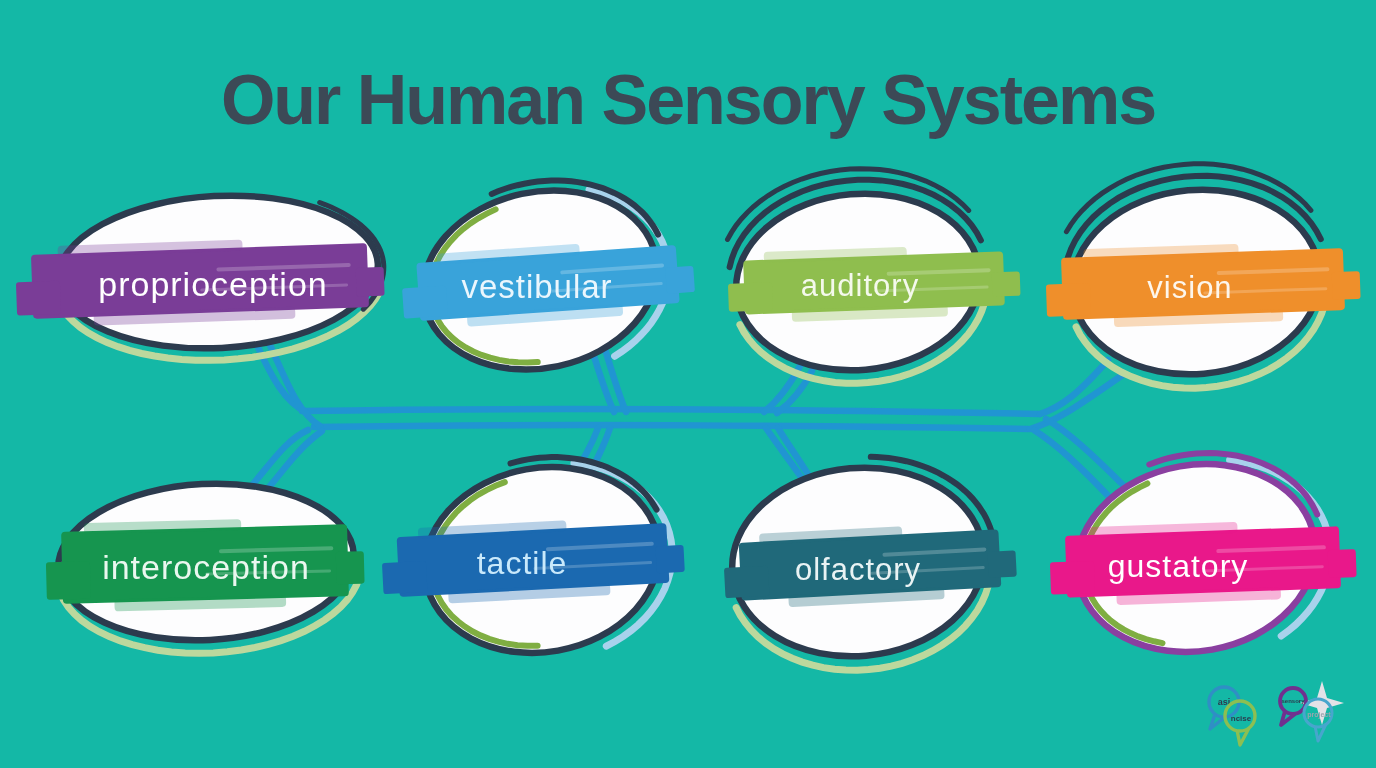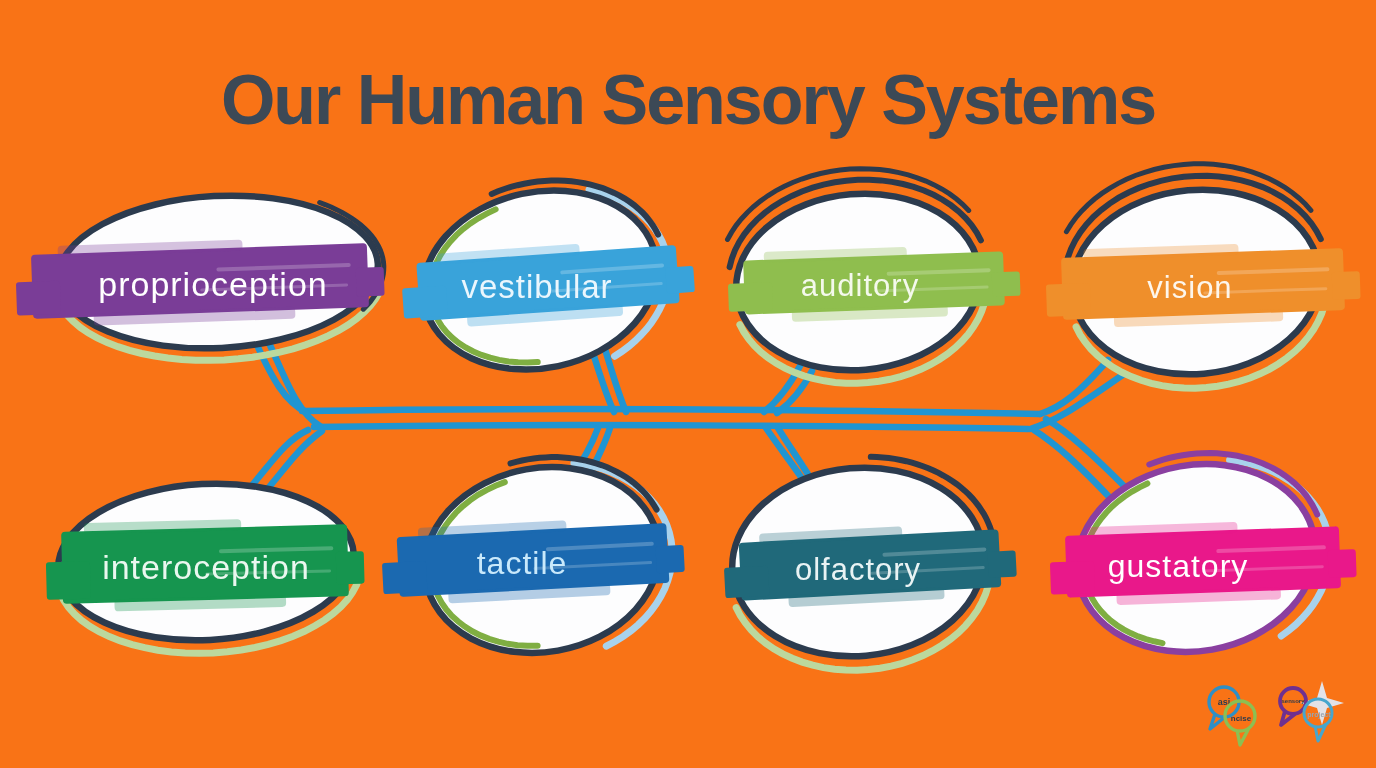--- a/index.html
+++ b/index.html
@@ -10,21 +10,21 @@
     text-align:center;font-size:70px;font-weight:bold;letter-spacing:-2px;
     color:#3c4956;font-family:"Liberation Sans",sans-serif;
   }
   svg text{font-family:"Liberation Sans",sans-serif;}
   .bubble-label{letter-spacing:1px;}
   .logo-text{font-weight:bold;}
 </style>
 </head>
 <body>
 
-<div class="stage" style="background: #f97316;">
+<div class="stage" style="background: #14b8a6;">
   <h1 style="color: rgb(60, 73, 86);">Our Human Sensory Systems</h1>
   <svg id="diagram" width="1376" height="768" viewBox="0 0 1376 768">
       <g fill="none" stroke-width="6.5" stroke-linecap="round" stroke="#2095d2">
         <path d="M 302,411 C 560,407 860,410 1040,414"></path>
         <path d="M 314,427 C 560,423 860,426 1028,429"></path>
         <path d="M 257,345 C 272,378 285,402 306,412"></path>
         <path d="M 268,341 C 284,374 296,412 320,426"></path>
         <path d="M 253,484 C 272,462 286,440 308,430"></path>
         <path d="M 264,493 C 284,470 298,448 322,431"></path>
         <path d="M 593,353 C 600,375 606,395 614,412"></path>

